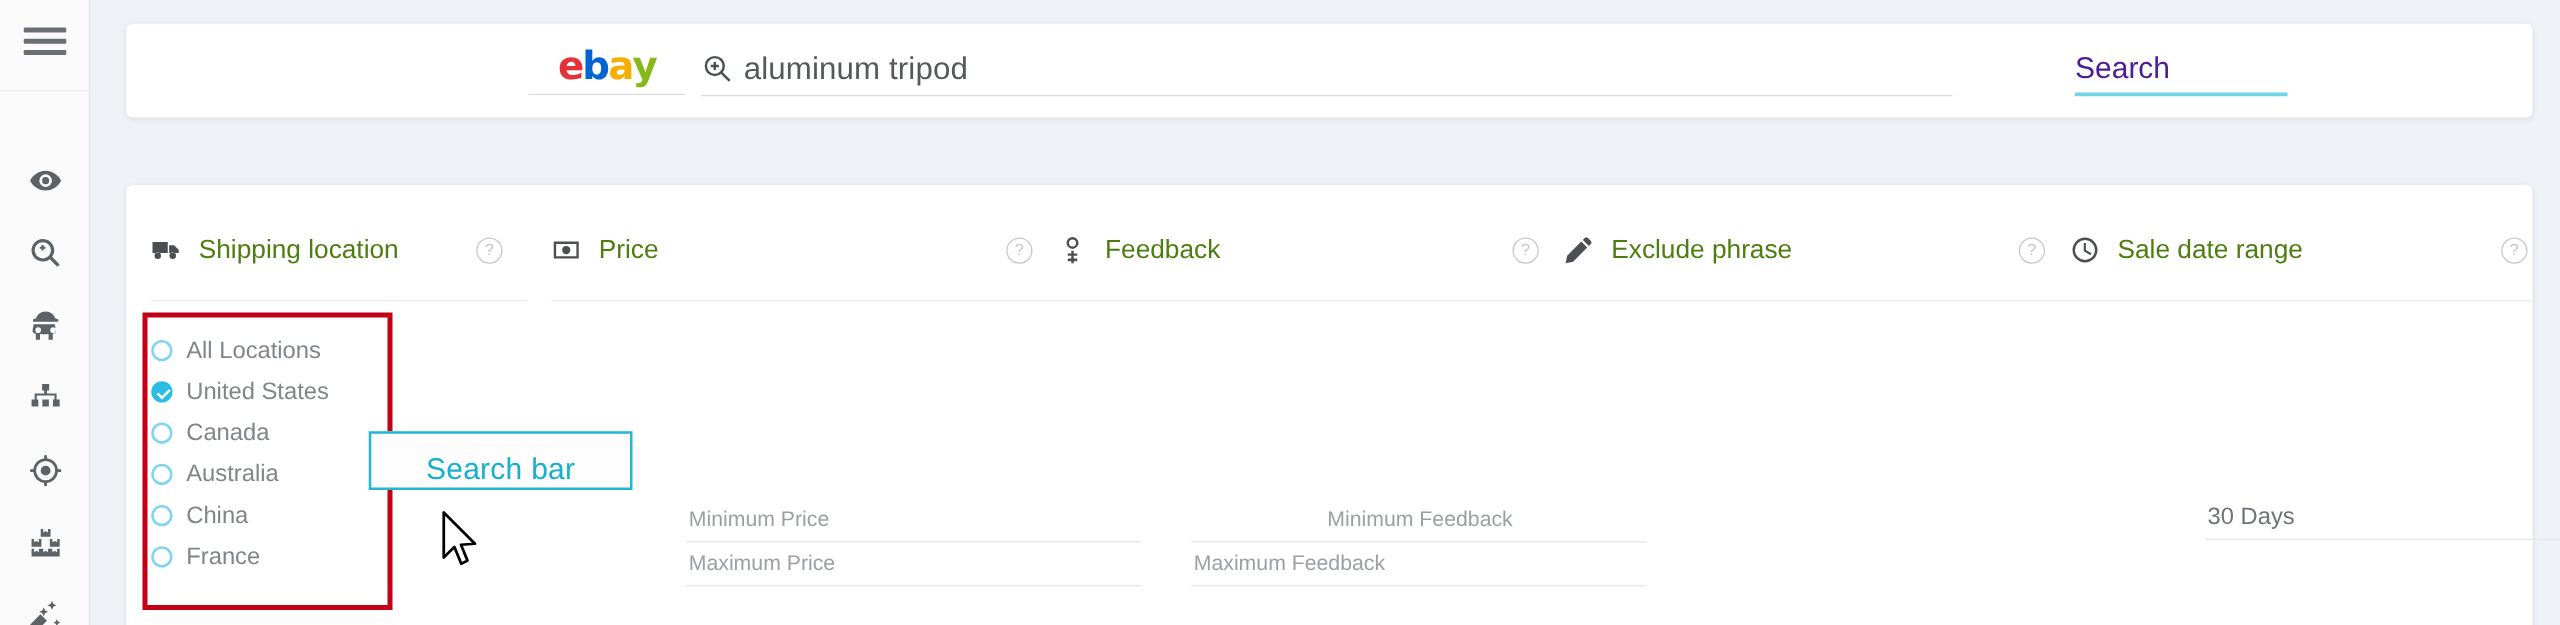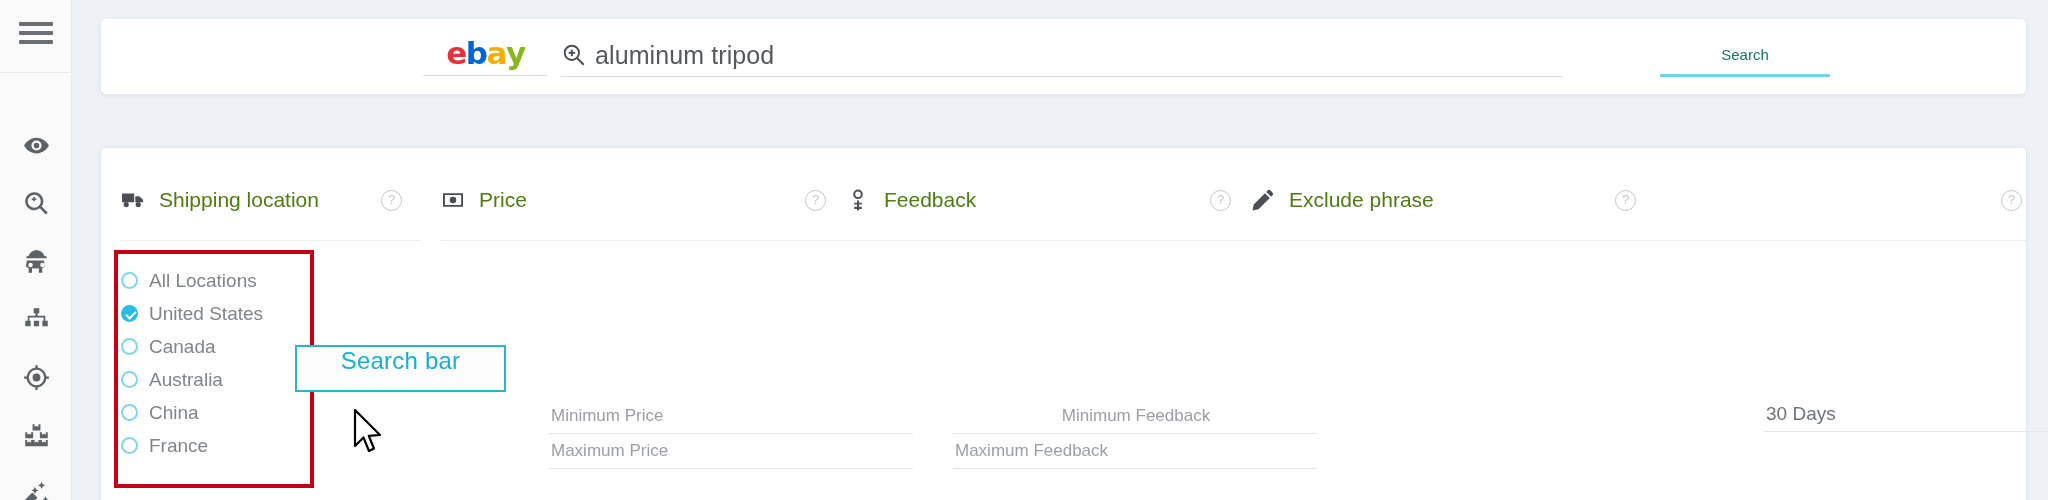--- a/index.html
+++ b/index.html
@@ -74,23 +74,22 @@
   }
   #search-field .mag { width: 26px; height: 26px; margin-right: 8px; display:block; }
   #search-field .mag svg { width: 26px; height: 26px; fill: none; stroke: #4a4f54; stroke-width: 1.8; }
   #search-value {
     font-size: 25px; color: #55595e; font-family: "Liberation Sans", sans-serif;
     letter-spacing: 0.1px;
   }
   #search-tab {
     position: absolute; left: 1559px; top: 21px;
     width: 170px; height: 37px;
-    text-align: center;
     border-bottom: 3px solid #6fd4ec;
-    color: #0f766e; font-size: 15px;
+    color: #4c1d95; font-size: 24px;
     line-height: 30px;
     cursor: pointer;
   }
 
   
   #filter-card {
     position: absolute; left: 101px; top: 148px;
     width: 1925px; height: 360px;
     background: #ffffff;
     border-radius: 5px;
@@ -173,21 +172,21 @@
     width: 200px; height: 238px;
     border: 4px solid #c20016;
     z-index: 20; pointer-events: none;
   }
   #callout {
     position: absolute;
     left: 295px; top: 345px;
     width: 211px; height: 47px;
     background: #fdfdfd;
     border: 2px solid #23b7d3;
-    display: flex; align-items: flex-start; justify-content: center;
+    display: flex; align-items: flex-end; justify-content: center;
     z-index: 22;
   }
   #callout .txt {
     color: #17b0cd; font-size: 24px; letter-spacing: 0.2px;
   }
   #cursor {
     position: absolute; left: 352px; top: 408px;
     width: 32px; height: 48px; z-index: 25; pointer-events: none;
   }
 </style>
@@ -364,20 +363,28 @@
               <path d="M19.6 2.6a2.1 2.1 0 0 0-3 0l-1.3 1.3 4.8 4.8 1.3-1.3a2.1 2.1 0 0 0 0-3zM14 5.2L2.7 16.5 1.5 22.5l6-1.2L18.8 10z"></path>
             </svg>
         </span>
         <span class="ftitle">Exclude phrase</span>
       </div>
       <div class="fhelp" style="left:364px">?</div>
       <div class="fsep" style="width:410px"></div>
     </div>
 
     <div class="fcol" style="left:1555px; width:370px">
+      <div class="fhead">
+        <span class="ficon">
+          <svg viewBox="0 0 24 24">
+              <path d="M12 2a10 10 0 1 0 0 20 10 10 0 0 0 0-20zm0 2a8 8 0 1 1 0 16 8 8 0 0 1 0-16zm-1 2.4V13l5.3 3.1.9-1.6L12.7 12V6.4z"></path>
+            </svg>
+        </span>
+        <span class="ftitle">Sale date range</span>
+      </div>
       <div class="fhelp" style="left:345px">?</div>
       <div class="fsep" style="width:370px"></div>
     </div>
     <select class="fselect" style="left:1663px; top:255px; width:382px">
       <option>30 Days</option>
     </select>
 
   </div>
 
   <div id="hl-box"></div>

